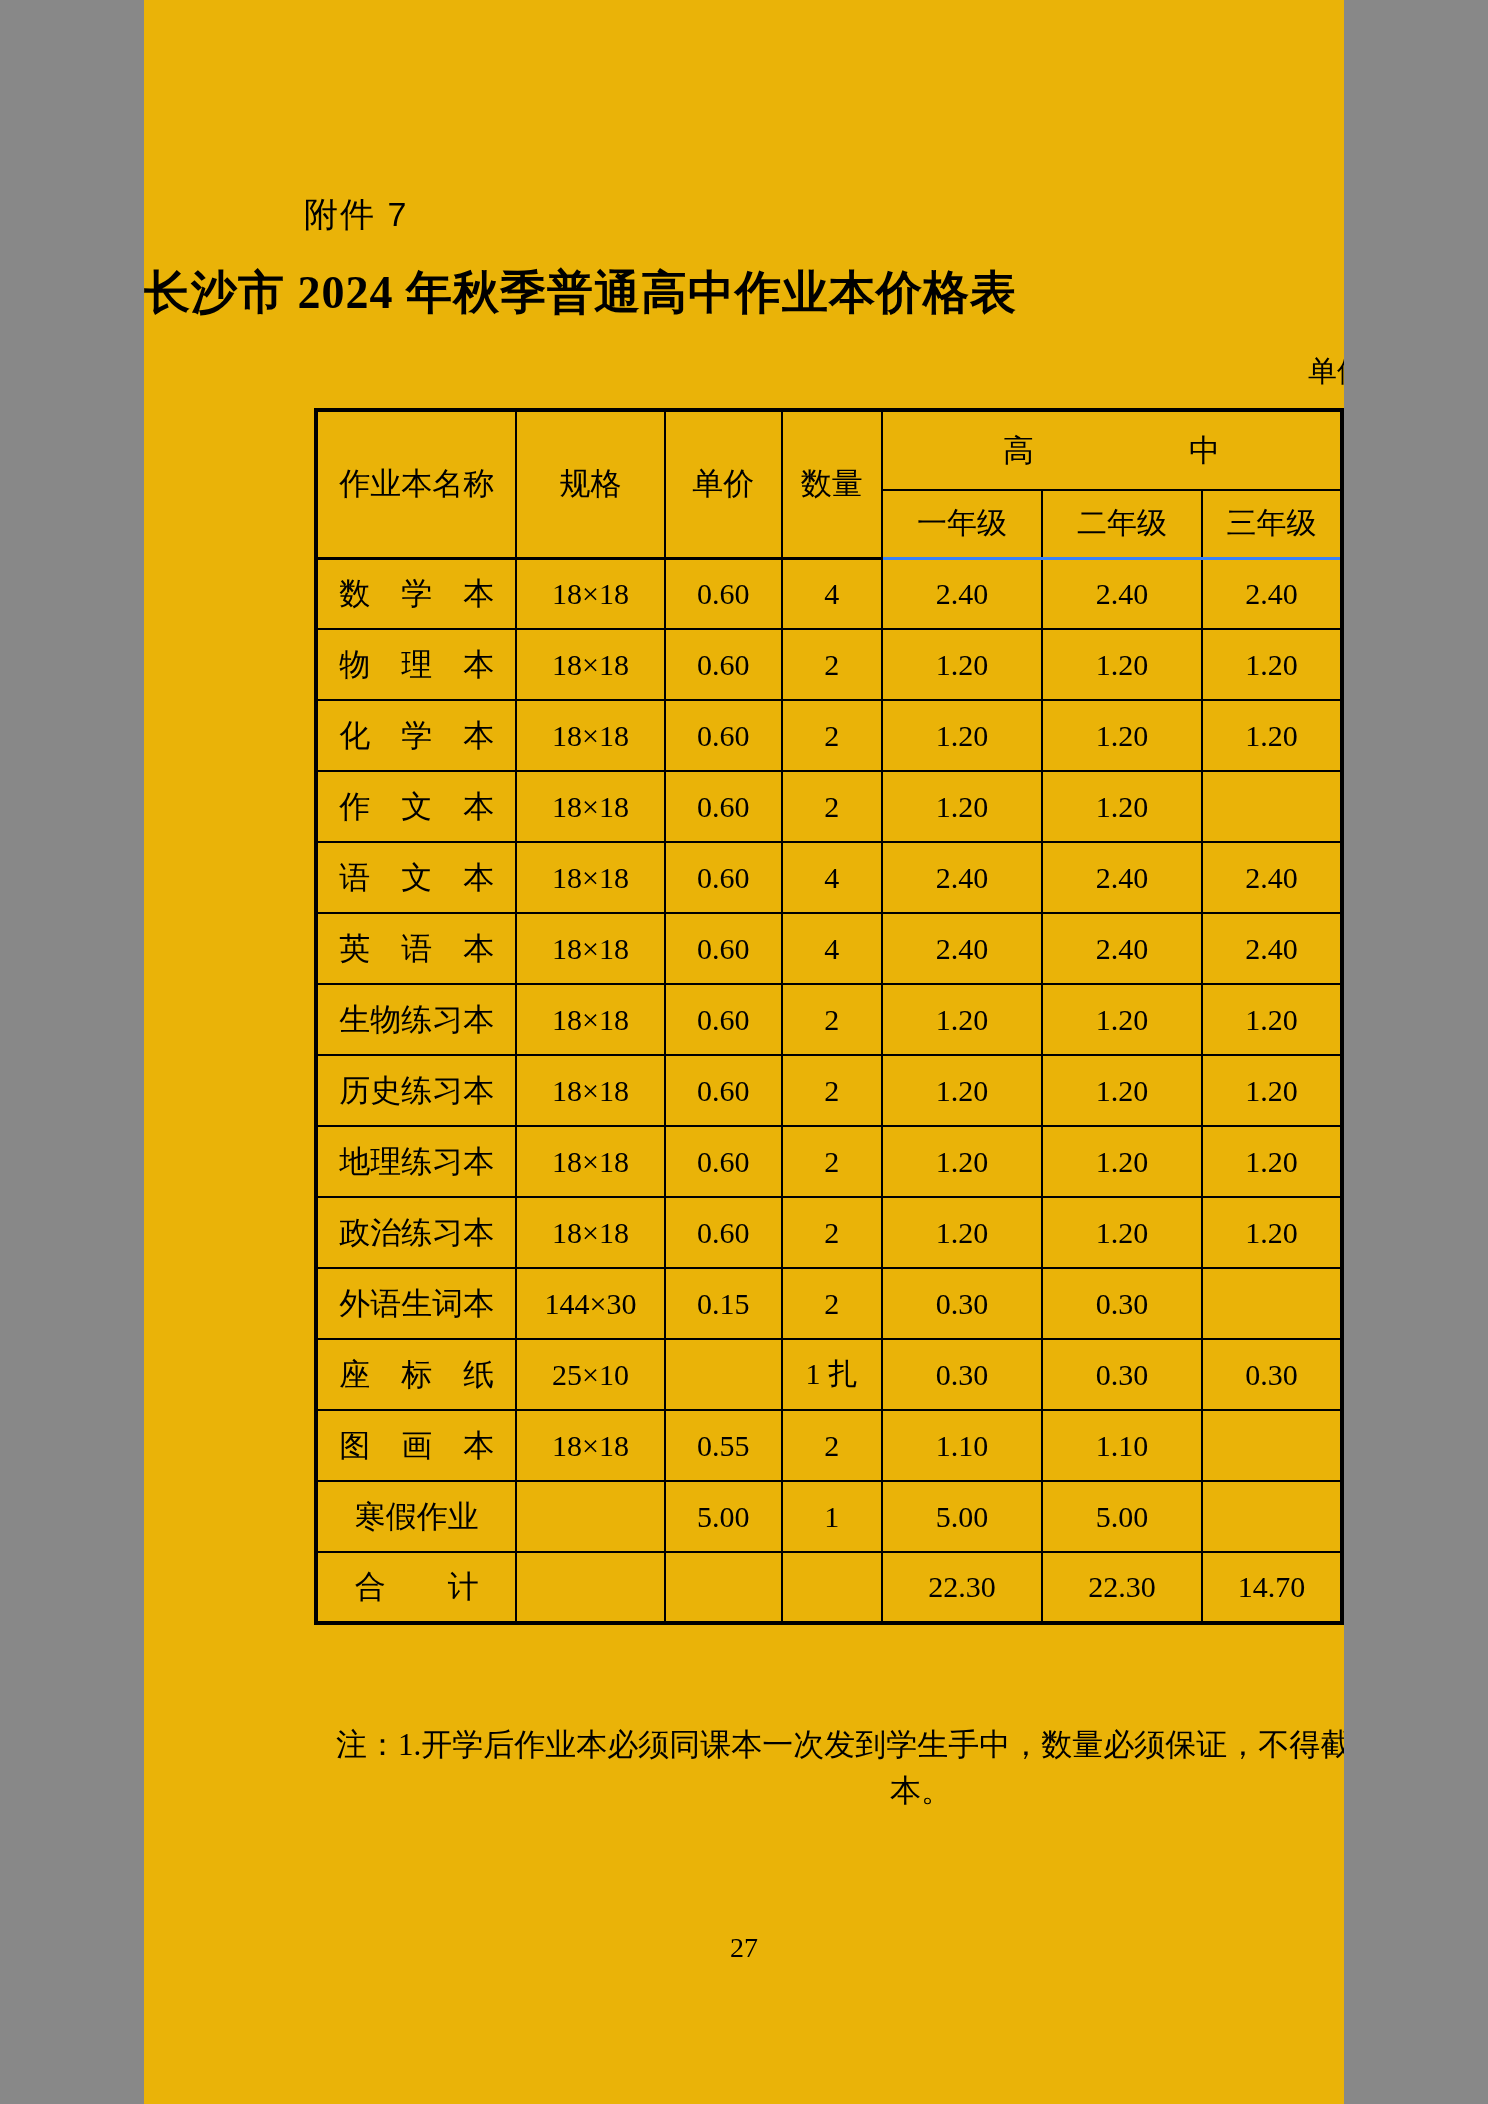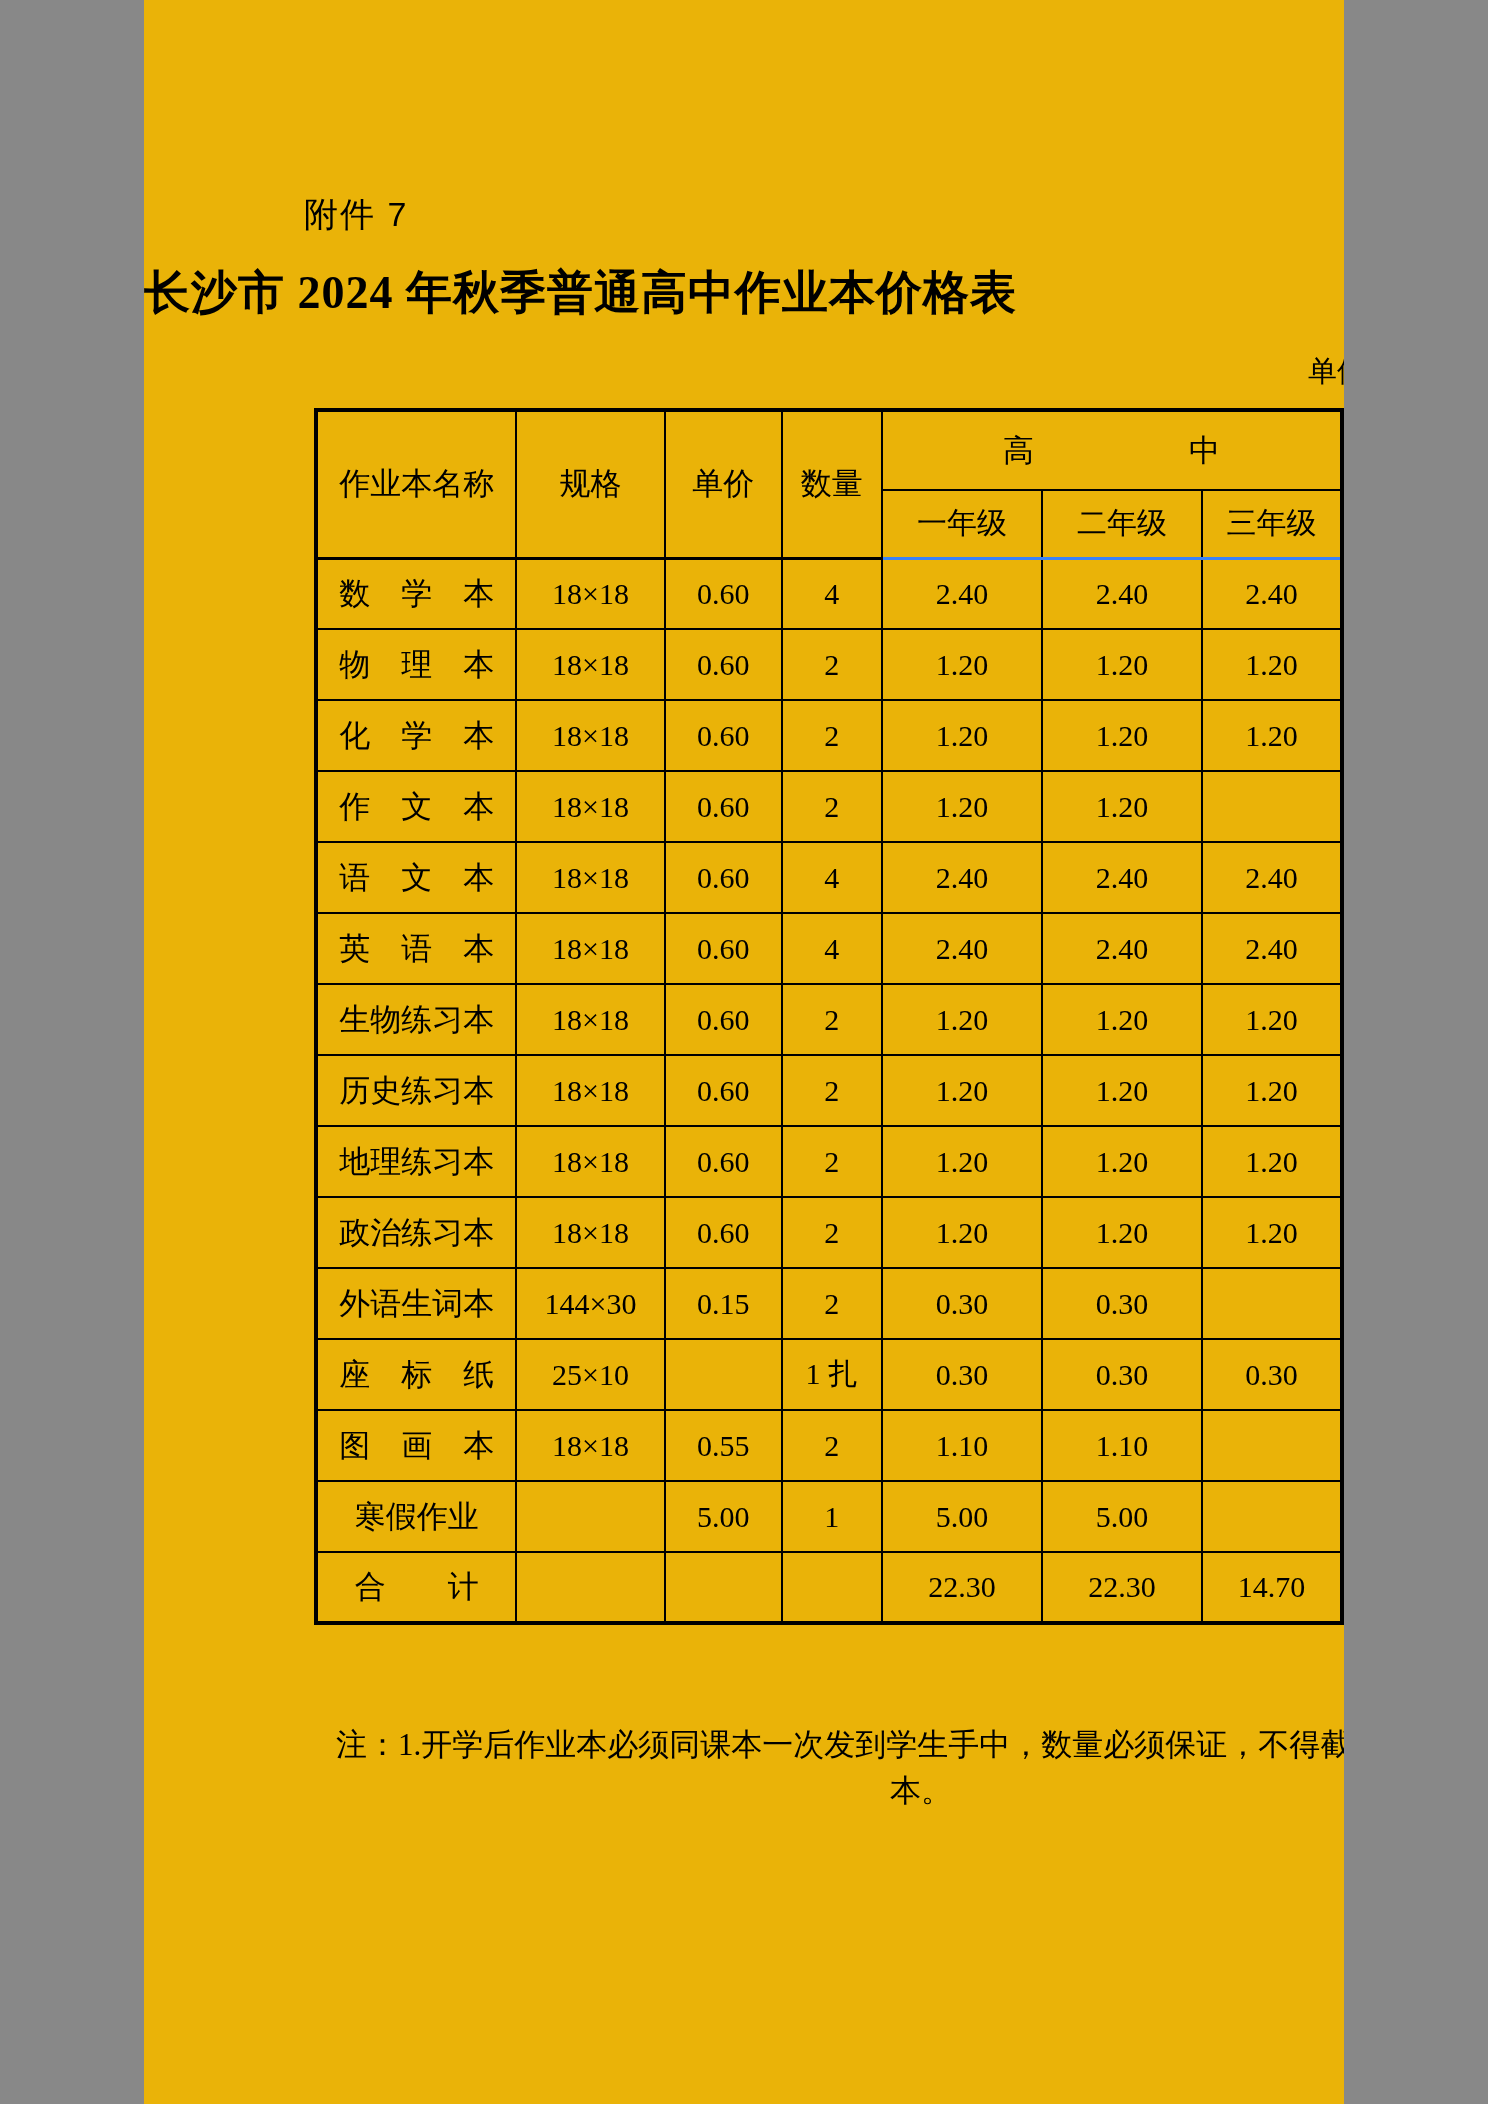--- a/index.html
+++ b/index.html
@@ -233,14 +233,15 @@
           <td>22.30</td>
           <td>14.70</td>
         </tr>
       </tbody>
   </table>
 
   <div class="notes">
     <div class="note">注：1.开学后作业本必须同课本一次发到学生手中，数量必须保证，不得截留学生作业本。</div>
   </div>
 
+  <div class="page-number">27</div>
 
 </div>
 
 </body></html>

